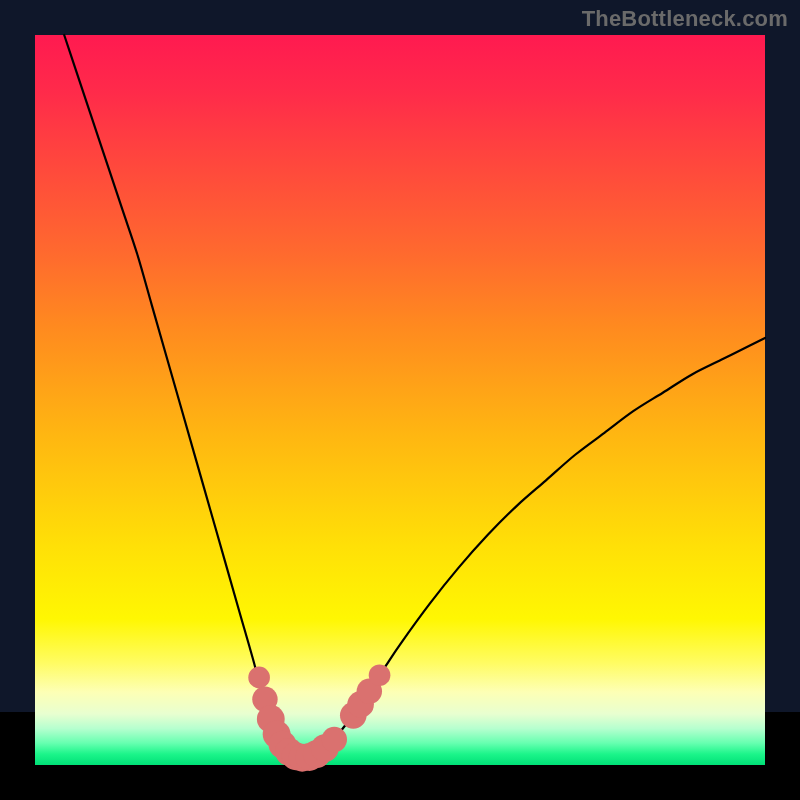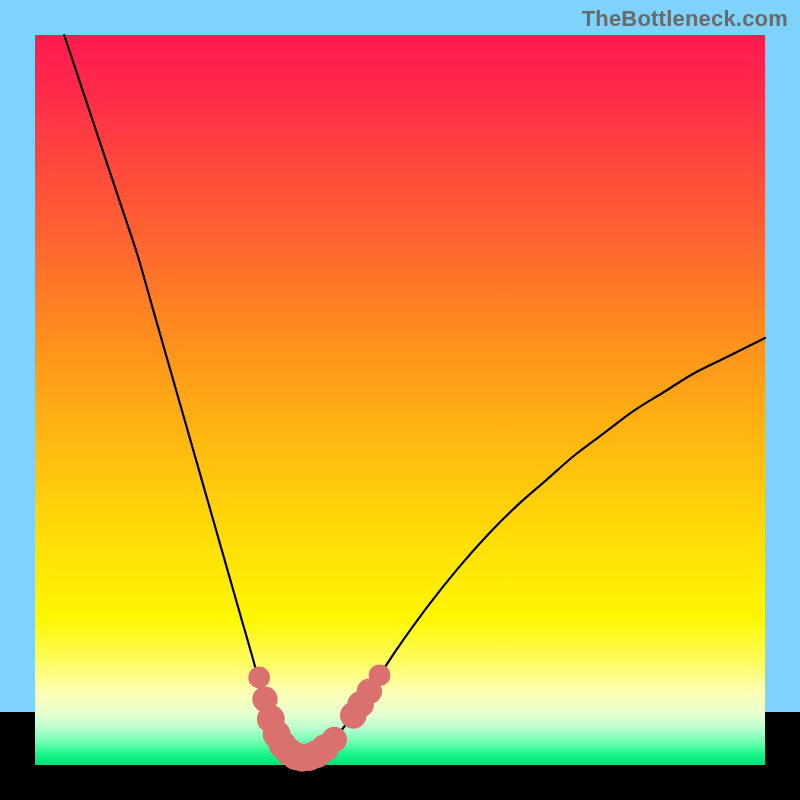--- a/index.html
+++ b/index.html
@@ -9,21 +9,21 @@
     height: 800px;
     background: #000;
     overflow: hidden;
   }
   .frame {
     position: absolute;
     top: 0;
     left: 0;
     width: 800px;
     height: 712px;
-    background: #7dd3fc;
+    background: #0f172a;
   }
   .plot-area {
     position: absolute;
     top: 35px;
     left: 35px;
     width: 730px;
     height: 730px;
     background: linear-gradient(to bottom,
       #ff1a50 0%,
       #ff2b4a 8%,

